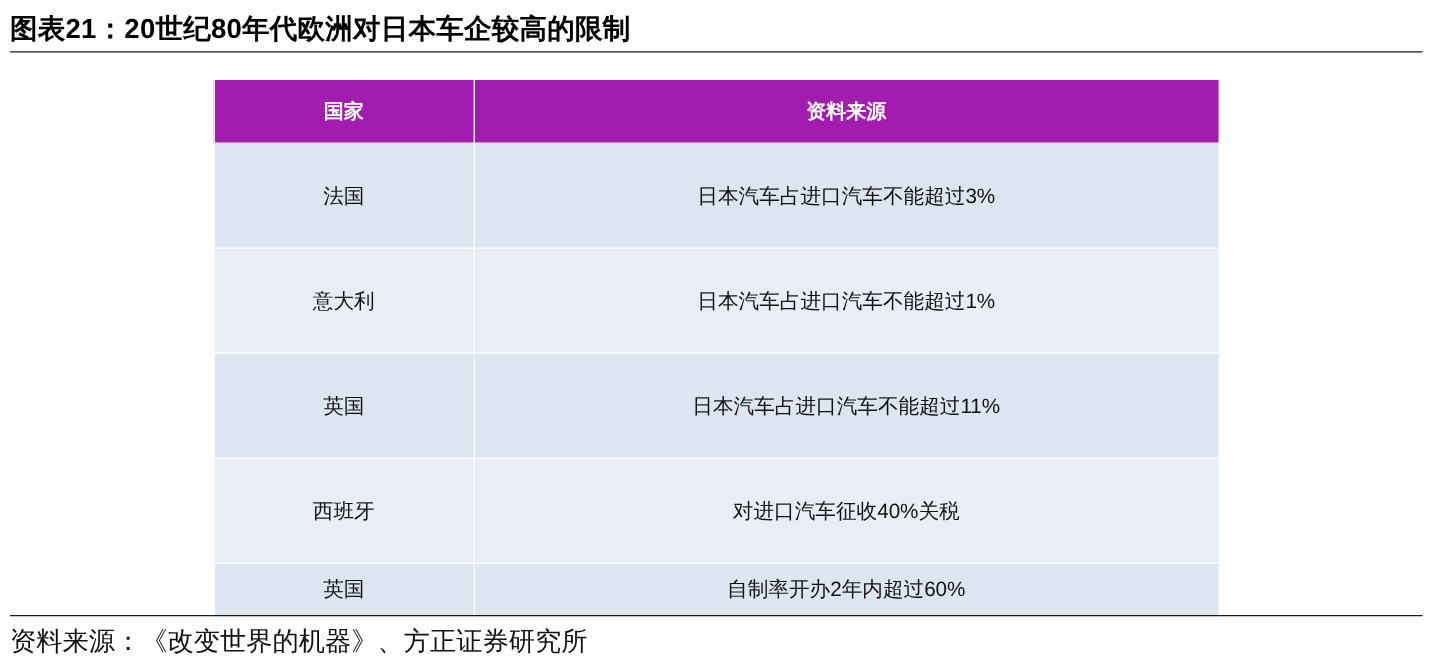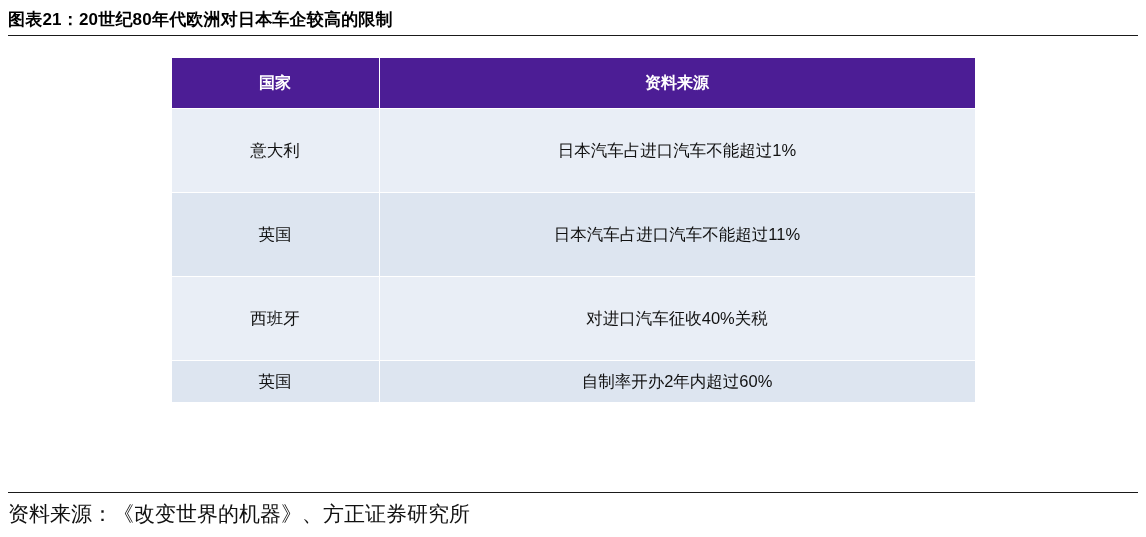--- a/index.html
+++ b/index.html
@@ -17,42 +17,42 @@
   .page {
     position: relative;
     width: 1146px;
     height: 537px;
     box-sizing: border-box;
   }
   .title-row {
     padding: 10px 8px 8px 8px;
   }
   .title-text {
-    font-size: 17px;
+    font-size: 22px;
     font-weight: bold;
     letter-spacing: 0.2px;
     color: #000000;
     line-height: 1.2;
   }
   .title-rule {
     border-bottom: 1.6px solid #1a1a1a;
     margin: 5px 0 0 0;
   }
   .table-wrap {
     display: flex;
     justify-content: center;
     margin-top: 13px;
   }
   table.data-table {
     border-collapse: collapse;
     width: 798px;
     table-layout: fixed;
   }
   table.data-table th {
-    background: #4c1d95;
+    background: #a21caf;
     color: #ffffff;
     font-size: 16px;
     font-weight: bold;
     height: 48px;
     text-align: center;
     border: 1px solid #ffffff;
   }
   table.data-table th.col-country { width: 205px; }
   table.data-table th.col-method  { width: 593px; }
   table.data-table td {
@@ -94,20 +94,24 @@
 
   <div class="table-wrap">
     <table class="data-table">
       <thead>
         <tr>
           <th class="col-country">国家</th>
           <th class="col-method">资料来源</th>
         </tr>
       </thead>
       <tbody>
+        <tr class="band-a tall">
+          <td>法国</td>
+          <td>日本汽车占进口汽车不能超过3%</td>
+        </tr>
         <tr class="band-b tall">
           <td>意大利</td>
           <td>日本汽车占进口汽车不能超过1%</td>
         </tr>
         <tr class="band-a tall">
           <td>英国</td>
           <td>日本汽车占进口汽车不能超过11%</td>
         </tr>
         <tr class="band-b tall">
           <td>西班牙</td>

